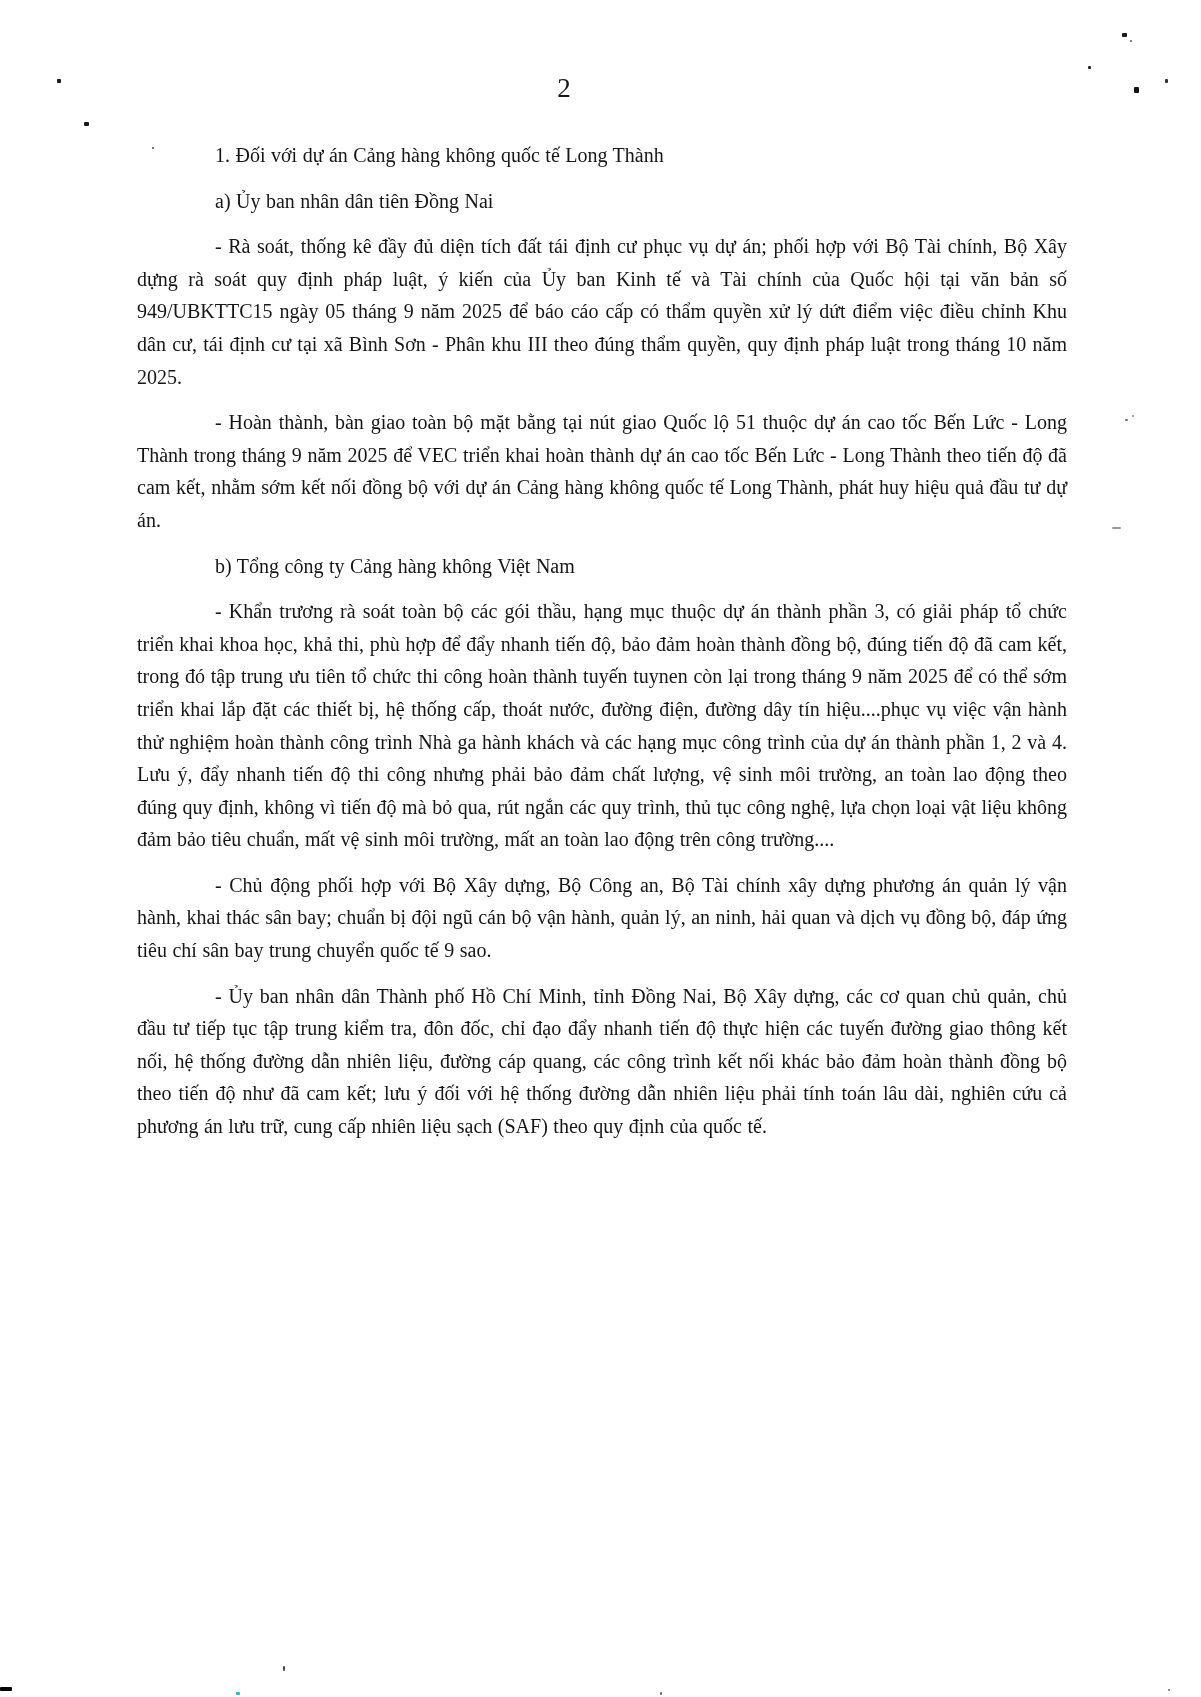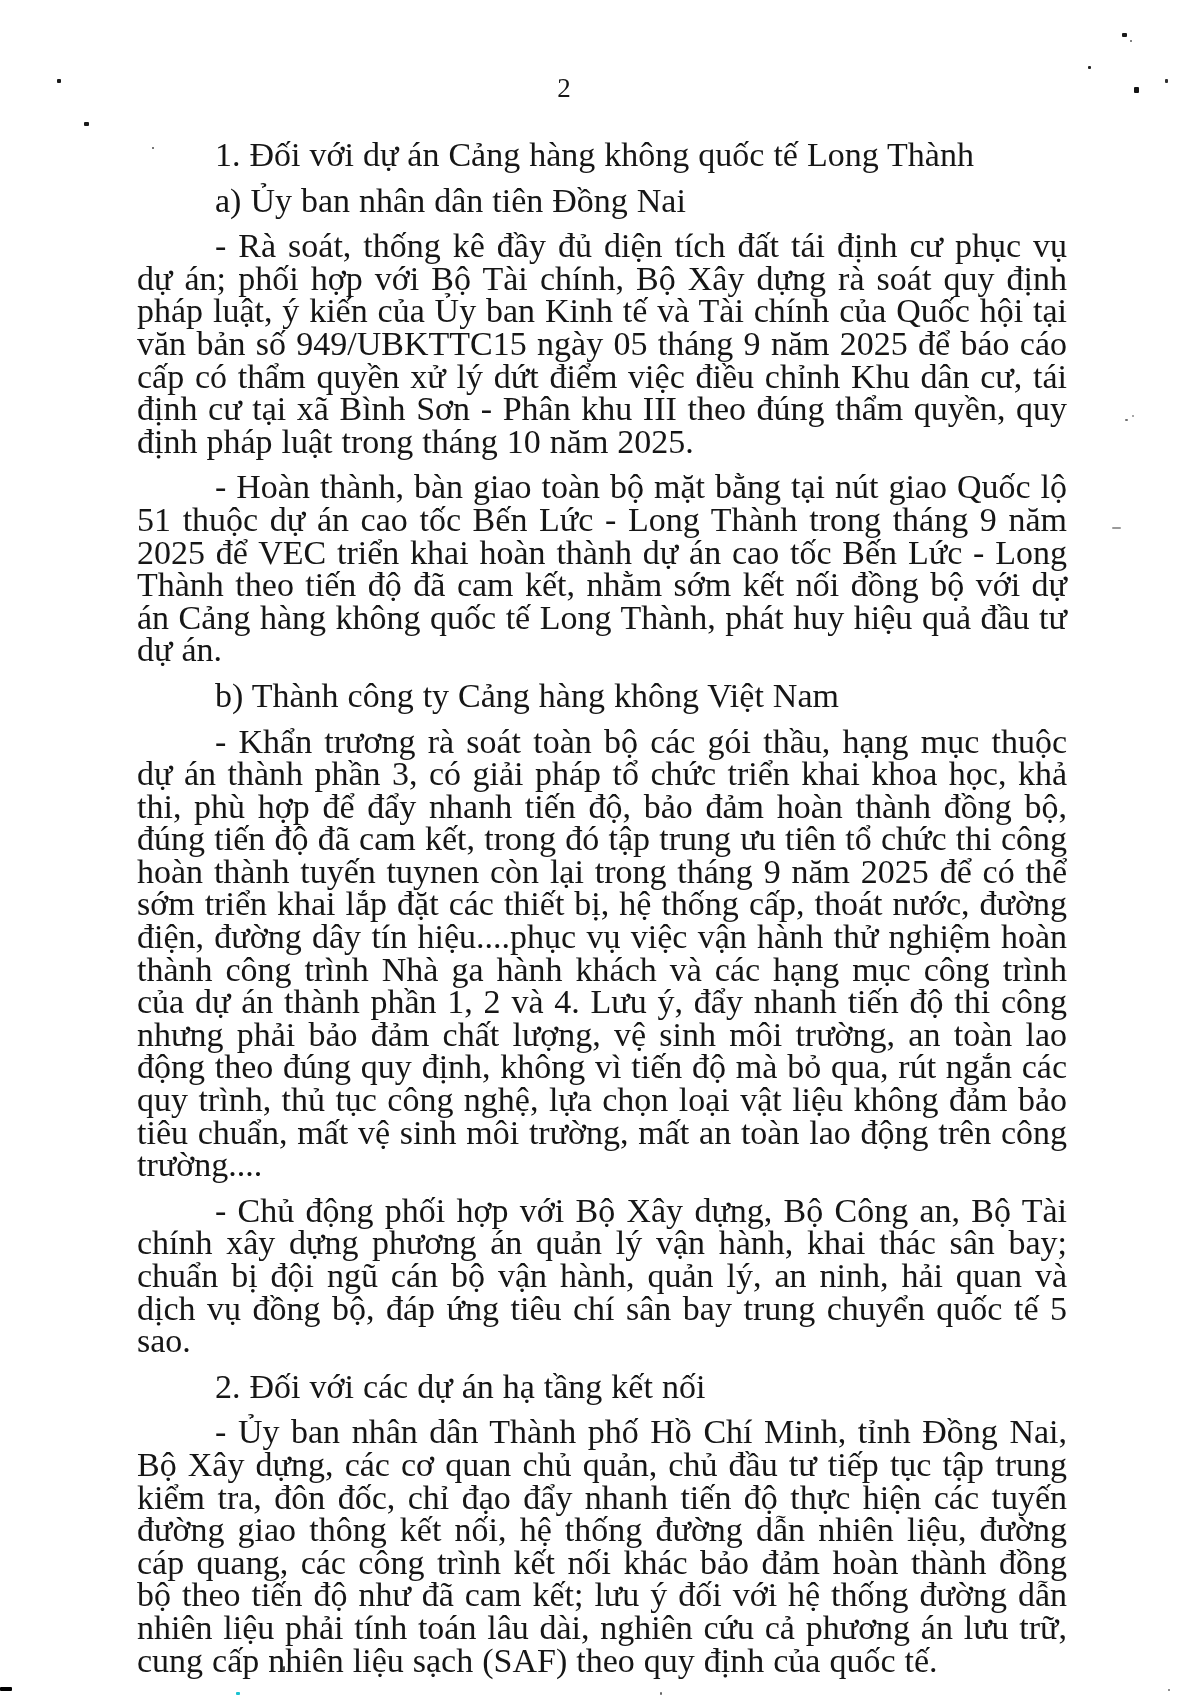--- a/index.html
+++ b/index.html
@@ -28,21 +28,21 @@
     text-align: center;
     font-size: 27px;
     line-height: 33px;
     color: #161616;
   }
   .content {
     position: absolute;
     left: 137px;
     top: 139px;
     width: 930px;
-    font-size: 34px;
+    font-size: 20px;
     line-height: 32.6px;
     color: #161616;
   }
   .content p {
     margin: 0 0 13px 0;
     text-indent: 78px;
     text-align: justify;
     word-spacing: 0.5px;
   }
   .content p.heading {
@@ -59,24 +59,23 @@
 
 <div class="page" id="page">
 
   <div class="page-number">2</div>
 
   <div class="content">
     <p class="heading">1. Đối với dự án Cảng hàng không quốc tế Long Thành</p>
     <p class="heading">a) Ủy ban nhân dân tiên Đồng Nai</p>
     <p>- Rà soát, thống kê đầy đủ diện tích đất tái định cư phục vụ dự án; phối hợp với Bộ Tài chính, Bộ Xây dựng rà soát quy định pháp luật, ý kiến của Ủy ban Kinh tế và Tài chính của Quốc hội tại văn bản số 949/UBKTTC15 ngày 05 tháng 9 năm 2025 để báo cáo cấp có thẩm quyền xử lý dứt điểm việc điều chỉnh Khu dân cư, tái định cư tại xã Bình Sơn - Phân khu III theo đúng thẩm quyền, quy định pháp luật trong tháng 10 năm 2025.</p>
     <p>- Hoàn thành, bàn giao toàn bộ mặt bằng tại nút giao Quốc lộ 51 thuộc dự án cao tốc Bến Lức - Long Thành trong tháng 9 năm 2025 để VEC triển khai hoàn thành dự án cao tốc Bến Lức - Long Thành theo tiến độ đã cam kết, nhằm sớm kết nối đồng bộ với dự án Cảng hàng không quốc tế Long Thành, phát huy hiệu quả đầu tư dự án.</p>
-    <p class="heading">b) Thành công ty Cảng hàng không Việt Nam</p>
+    <p class="heading">b) Tổng công ty Cảng hàng không Việt Nam</p>
     <p>- Khẩn trương rà soát toàn bộ các gói thầu, hạng mục thuộc dự án thành phần 3, có giải pháp tổ chức triển khai khoa học, khả thi, phù hợp để đẩy nhanh tiến độ, bảo đảm hoàn thành đồng bộ, đúng tiến độ đã cam kết, trong đó tập trung ưu tiên tổ chức thi công hoàn thành tuyến tuynen còn lại trong tháng 9 năm 2025 để có thể sớm triển khai lắp đặt các thiết bị, hệ thống cấp, thoát nước, đường điện, đường dây tín hiệu....phục vụ việc vận hành thử nghiệm hoàn thành công trình Nhà ga hành khách và các hạng mục công trình của dự án thành phần 1, 2 và 4. Lưu ý, đẩy nhanh tiến độ thi công nhưng phải bảo đảm chất lượng, vệ sinh môi trường, an toàn lao động theo đúng quy định, không vì tiến độ mà bỏ qua, rút ngắn các quy trình, thủ tục công nghệ, lựa chọn loại vật liệu không đảm bảo tiêu chuẩn, mất vệ sinh môi trường, mất an toàn lao động trên công trường....</p>
-    <p>- Chủ động phối hợp với Bộ Xây dựng, Bộ Công an, Bộ Tài chính xây dựng phương án quản lý vận hành, khai thác sân bay; chuẩn bị đội ngũ cán bộ vận hành, quản lý, an ninh, hải quan và dịch vụ đồng bộ, đáp ứng tiêu chí sân bay trung chuyển quốc tế 5 sao.</p>
-    <p class="heading">2. Đối với các dự án hạ tầng kết nối</p>
+    <p>- Chủ động phối hợp với Bộ Xây dựng, Bộ Công an, Bộ Tài chính xây dựng phương án quản lý vận hành, khai thác sân bay; chuẩn bị đội ngũ cán bộ vận hành, quản lý, an ninh, hải quan và dịch vụ đồng bộ, đáp ứng tiêu chí sân bay trung chuyển quốc tế 9 sao.</p>
     <p>- Ủy ban nhân dân Thành phố Hồ Chí Minh, tỉnh Đồng Nai, Bộ Xây dựng, các cơ quan chủ quản, chủ đầu tư tiếp tục tập trung kiểm tra, đôn đốc, chỉ đạo đẩy nhanh tiến độ thực hiện các tuyến đường giao thông kết nối, hệ thống đường dẫn nhiên liệu, đường cáp quang, các công trình kết nối khác bảo đảm hoàn thành đồng bộ theo tiến độ như đã cam kết; lưu ý đối với hệ thống đường dẫn nhiên liệu phải tính toán lâu dài, nghiên cứu cả phương án lưu trữ, cung cấp nhiên liệu sạch (SAF) theo quy định của quốc tế.</p>
   </div>
 
 <div class="speck" style="left: 57px; top: 79px; width: 4px; height: 4px; background: rgb(26, 26, 26);"></div>
     <div class="speck" style="left: 84px; top: 122px; width: 5px; height: 4px; background: rgb(26, 26, 26);"></div>
     <div class="speck" style="left: 152px; top: 147px; width: 2px; height: 2px; background: rgb(74, 74, 74);"></div>
     <div class="speck" style="left: 1122px; top: 33px; width: 5px; height: 4px; background: rgb(26, 26, 26);"></div>
     <div class="speck" style="left: 1130px; top: 40px; width: 2px; height: 2px; background: rgb(90, 90, 90);"></div>
     <div class="speck" style="left: 1088px; top: 66px; width: 3px; height: 3px; background: rgb(37, 37, 37);"></div>
     <div class="speck" style="left: 1165px; top: 79px; width: 3px; height: 4px; background: rgb(48, 48, 48);"></div>

